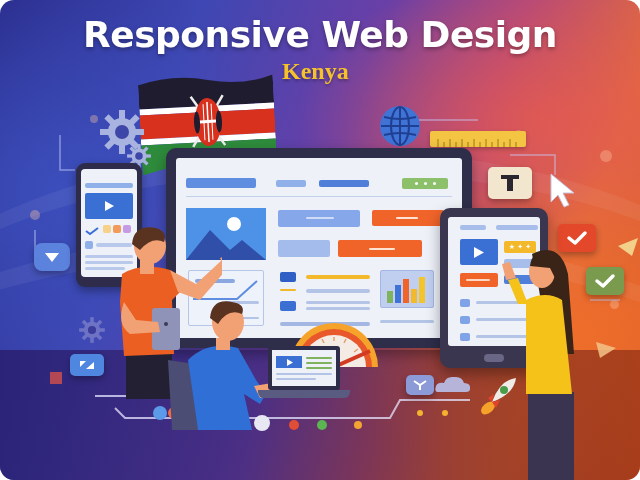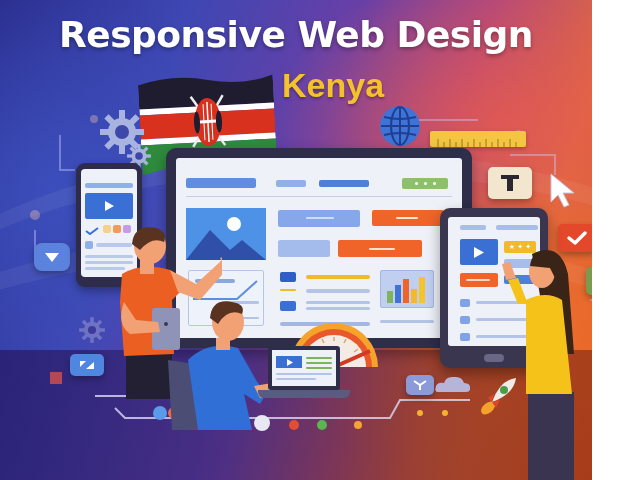--- a/index.html
+++ b/index.html
@@ -1,40 +1,41 @@
 <!DOCTYPE html>
 <html><head>
 <meta charset="utf-8">
 <style>
   * { box-sizing: border-box; margin: 0; padding: 0; }
   html, body { width: 640px; height: 480px; overflow: hidden; }
   body { font-family: "DejaVu Sans", sans-serif; position: relative; }
   #scene {
-    position: absolute; inset: 0; width: 592px; height: 480px; overflow: hidden;
+    position: absolute; inset: 0; width: 640px; height: 480px; overflow: hidden;
     background:
       radial-gradient(ellipse 60% 50% at 90% 70%, rgba(240,110,40,0.9), rgba(240,110,40,0) 70%),
       radial-gradient(ellipse 55% 45% at 85% 25%, rgba(230,90,80,0.8), rgba(230,90,80,0) 70%),
       radial-gradient(ellipse 50% 60% at 10% 40%, rgba(60,80,190,0.9), rgba(60,80,190,0) 70%),
       linear-gradient(110deg, #2b2f8f 0%, #3e47b3 25%, #6a3fa6 48%, #b0477d 65%, #e06a3e 82%, #d4562a 100%);
+    border-radius: 14px;
   }
   .bottom-shade {
     position: absolute; left: 0; right: 0; bottom: 0; height: 130px;
     background: linear-gradient(100deg, rgba(40,30,110,0.85) 0%, rgba(60,40,120,0.7) 40%, rgba(130,50,40,0.7) 70%, rgba(150,50,20,0.75) 100%);
   }
   .wave { position: absolute; border-radius: 50%; border-top: 22px solid rgba(255,255,255,0.06); }
   .dot { position: absolute; border-radius: 50%; background: rgba(255,200,170,0.35); }
 
   .title {
     position: absolute; left: 0; right: 0; top: 14px; text-align: center;
     font-family: "DejaVu Sans", sans-serif; font-weight: bold; font-size: 36px;
     color: #ffffff; letter-spacing: -0.5px; text-shadow: 0 2px 4px rgba(0,0,0,0.35);
   }
   .subtitle {
-    position: absolute; left: 282px; top: 66px;
-    font-family: Liberation Sans, sans-serif; font-weight: bold; font-size: 34px;
+    position: absolute; left: 282px; top: 58px;
+    font-family: Liberation Serif, serif; font-weight: bold; font-size: 24px;
     color: #f5c22b; text-shadow: 0 2px 3px rgba(0,0,0,0.3);
   }
 
   .flag { position: absolute; left: 140px; top: 72px; width: 135px; height: 100px; transform: rotate(-3deg); }
 
   .monitor {
     position: absolute; left: 166px; top: 148px; width: 306px; height: 200px;
     background: #2e2d4a; border-radius: 10px; padding: 10px;
     box-shadow: 0 6px 14px rgba(0,0,0,0.35);
   }

